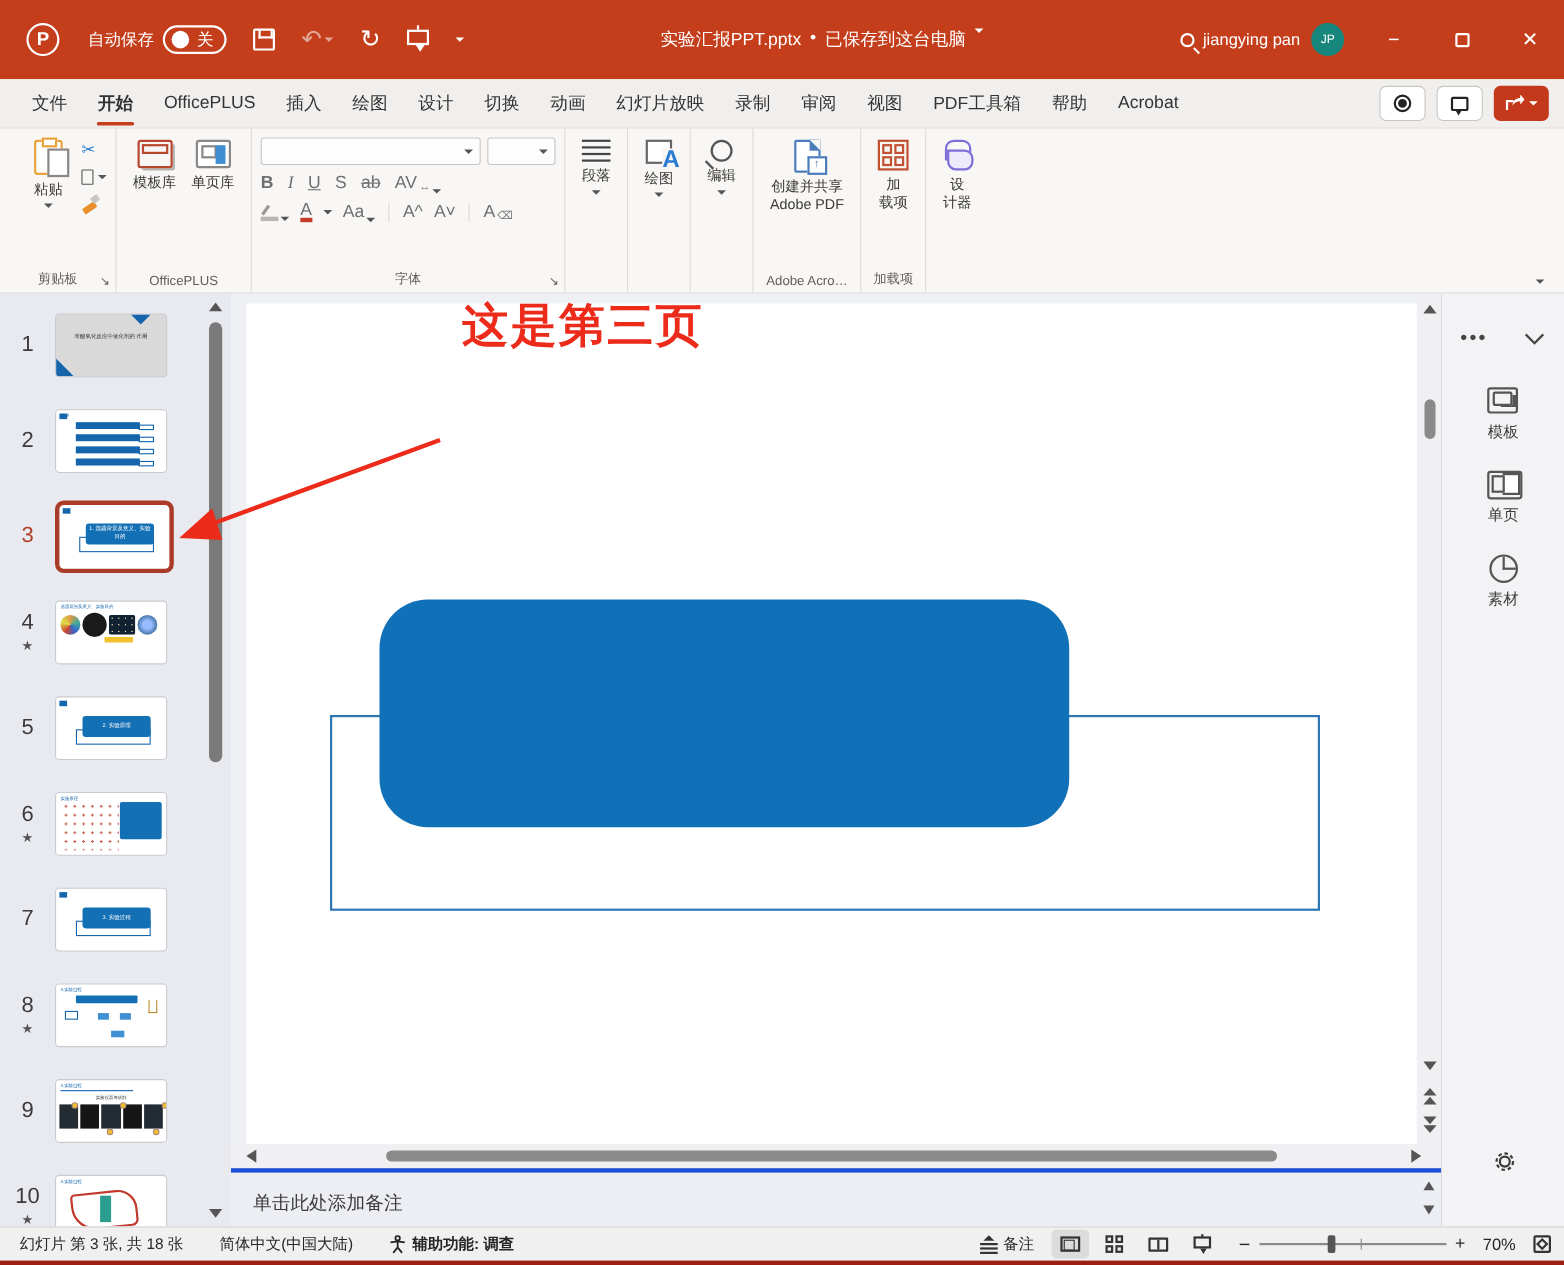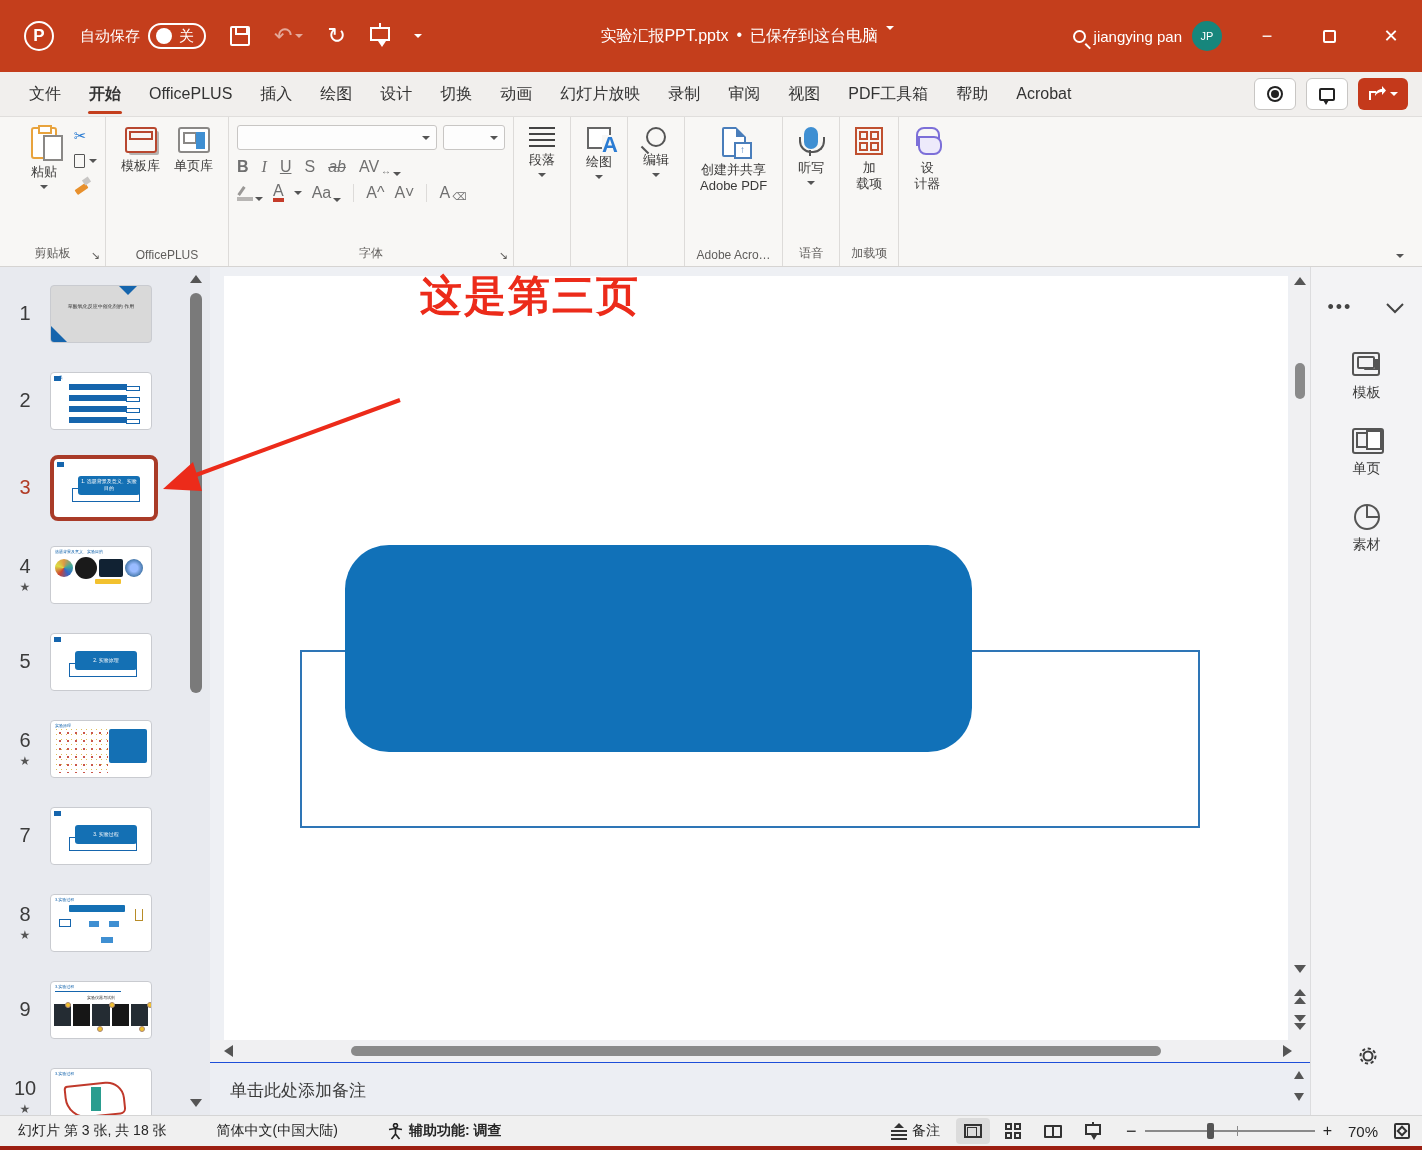--- a/index.html
+++ b/index.html
@@ -72,21 +72,21 @@
   .pg-ico:before { content:""; position:absolute; left:3px; top:3px; width:10px; height:8px; border:2px solid #8a8886; }
   .pg-ico:after { content:""; position:absolute; right:3px; top:3px; width:9px; height:17px; background:#3F8FD2; }
   .fontbox-row { display:flex; gap:6px; }
   .combo { height:25px; background:#fdfdfd; border:1px solid #c8c6c4; border-radius:3px; display:flex; align-items:center; justify-content:flex-end; padding:0 6px; }
   .fcol { display:flex; flex-direction:column; gap:8px; }
   .fbtn-row { display:flex; align-items:center; gap:13px; font-size:16px; color:#777; }
   .fb { font-size:16px; color:#707070; display:flex; align-items:flex-end; gap:2px; }
   .fb.bold { font-weight:bold; }
   .fb.ital { font-style:italic; font-family:"Liberation Serif",serif; }
   .fb.und { text-decoration:underline; }
-  .fb.strike { text-decoration:line-through;font-style:italic; }
+  .fb.strike { text-decoration:line-through; }
   .pen { width:16px; height:4px; background:#b8b6b4; position:relative; margin-top:12px; }
   .pen:before { content:""; position:absolute; left:3px; top:-11px; width:3px; height:10px; background:#9a9896; transform:rotate(35deg); }
   .fontA { border-bottom:4px solid #C53C2A; line-height:14px; }
   .vdiv { width:1px; background:#dddbd9; align-self:stretch; margin:0 2px; }
   .para-ico { width:26px; height:20px; display:flex; flex-direction:column; justify-content:space-between; }
   .para-ico i { height:2px; background:#444; }
   .draw-ico { width:24px; height:22px; border:2px solid #666; position:relative; background:#fff; }
   .draw-ico:after { content:"A"; position:absolute; right:-9px; bottom:-8px; color:#2b7cd3; font-size:22px; font-weight:bold; background:#f8f7f5; line-height:20px; }
   .edit-ico { width:20px; height:20px; border:2px solid #555; border-radius:50%; position:relative; }
   .edit-ico:after { content:""; position:absolute; left:-8px; bottom:-6px; width:10px; height:2px; background:#555; transform:rotate(45deg); }
@@ -173,21 +173,21 @@
   .dbl .t { width:0; height:0; border-left:6px solid transparent; border-right:6px solid transparent; }
   .dbl.up { top:718px; } .dbl.up .t { border-bottom:7px solid #555; }
   .dbl.down { top:744px; } .dbl.down .t { border-top:7px solid #555; }
 
   .hscroll { position:absolute; left:210px; top:1040px; width:1100px; height:22px; background:#f0f0f2; display:flex; align-items:center; }
   .harrow-l { width:0; height:0; border-top:6px solid transparent; border-bottom:6px solid transparent; border-right:9px solid #555; margin-left:14px; }
   .harrow-r { width:0; height:0; border-top:6px solid transparent; border-bottom:6px solid transparent; border-left:9px solid #555; margin-right:18px; }
   .htrack { flex:1; position:relative; height:10px; margin:0 8px; }
   .hthumb { position:absolute; left:110px; width:810px; height:10px; background:#8a8a8a; border-radius:5px; }
 
-  .notesbar { position:absolute; left:210px; top:1062px; width:1100px; height:53px; background:#eceef3; border-top:1px solid #1d4ed8; }
+  .notesbar { position:absolute; left:210px; top:1062px; width:1100px; height:53px; background:#eceef3; border-top:4px solid #1d4ed8; }
   .notesbar .ph { position:absolute; left:20px; top:16px; font-size:17px; color:#3b3b3b; }
   .nscroll { position:absolute; right:6px; top:8px; display:flex; flex-direction:column; gap:14px; align-items:center; }
   .nscroll .tri-up, .nscroll .tri-down { border-left-width:5px; border-right-width:5px; }
 
   
   .rightrail { position:absolute; left:1310px; top:267px; width:112px; height:848px; background:#f3f3f5; border-left:1px solid #dcdcde; }
   .rail-top { position:absolute; left:0; top:30px; width:100%; display:flex; justify-content:space-around; align-items:center; color:#444; }
   .dots { font-size:18px; letter-spacing:2px; }
   .rail-tools { position:absolute; left:0; top:85px; width:100%; display:flex; flex-direction:column; gap:26px; align-items:center; }
   .rtool { display:flex; flex-direction:column; align-items:center; gap:6px; font-size:14px; color:#3b3b3b; }
@@ -195,21 +195,21 @@
   .ric-template:before { content:""; position:absolute; left:0; top:0; width:24px; height:20px; border:2px solid #555; border-radius:3px; }
   .ric-template:after { content:""; position:absolute; left:5px; top:4px; width:14px; height:9px; border:2px solid #555; border-radius:2px; box-shadow:6px 2px 0 -1px #555; }
   .ric-page:before { content:""; position:absolute; left:0; top:0; width:28px; height:22px; border:2px solid #555; border-radius:3px; }
   .ric-page:after { content:""; position:absolute; left:4px; top:4px; width:8px; height:12px; border:2px solid #555; box-shadow:12px 0 0 -0px #fff, 12px 0 0 2px #555; }
   .ric-pie:before { content:""; position:absolute; left:2px; top:0; width:22px; height:22px; border:2px solid #555; border-radius:50%; }
   .ric-pie:after { content:""; position:absolute; left:14px; top:2px; width:10px; height:10px; border-left:2px solid #555; border-bottom:2px solid #555; }
   .gear { position:absolute; left:46px; top:778px; }
 
   
   .statusbar { position:absolute; left:0; top:1115px; width:100%; height:31px; background:#f0f0f0; border-top:1px solid #d5d5d5; display:flex; align-items:center; font-size:14px; color:#262626; }
-  .sb-left { display:flex; align-items:center; gap:50px; margin-left:18px; }
+  .sb-left { display:flex; align-items:center; gap:33px; margin-left:18px; }
   .sb-acc { display:flex; align-items:center; gap:6px; font-weight:bold; }
   .sb-right { margin-left:auto; display:flex; align-items:center; gap:16px; margin-right:12px; }
   .notesbtn { display:flex; align-items:center; gap:5px; }
   .nlines { display:flex; flex-direction:column; gap:2px; align-items:center; }
   .nlines i { width:16px; height:2px; background:#333; }
   .nlines .caret { width:0; height:0; border-left:5px solid transparent; border-right:5px solid transparent; border-bottom:5px solid #333; background:none; }
   .viewbtns { display:flex; align-items:center; gap:6px; }
   .vb { width:34px; height:26px; display:flex; align-items:center; justify-content:center; border-radius:4px; }
   .vb.active { background:#dcdcdc; }
   .vi-normal { width:18px; height:14px; border:2px solid #333; position:relative; }
@@ -434,28 +434,20 @@
 
     <div class="rgroup">
       <div class="rbig">
         <span class="pdf-ico"></span>
         <span class="rlbl">创建并共享
 Adobe PDF</span>
       </div>
       <span class="glabel">Adobe Acro…</span>
     </div>
 
-    <div class="rgroup">
-      <div class="rbig">
-        <span class="mic"></span>
-        <span class="rlbl">听写</span>
-        <span class="cv cvd"></span>
-      </div>
-      <span class="glabel">语音</span>
-    </div>
 
     <div class="rgroup">
       <div class="rbig">
         <span class="grid-ico">
             <i></i>
             <i></i>
             <i></i>
             <i></i>
           </span>
         <span class="rlbl">加

